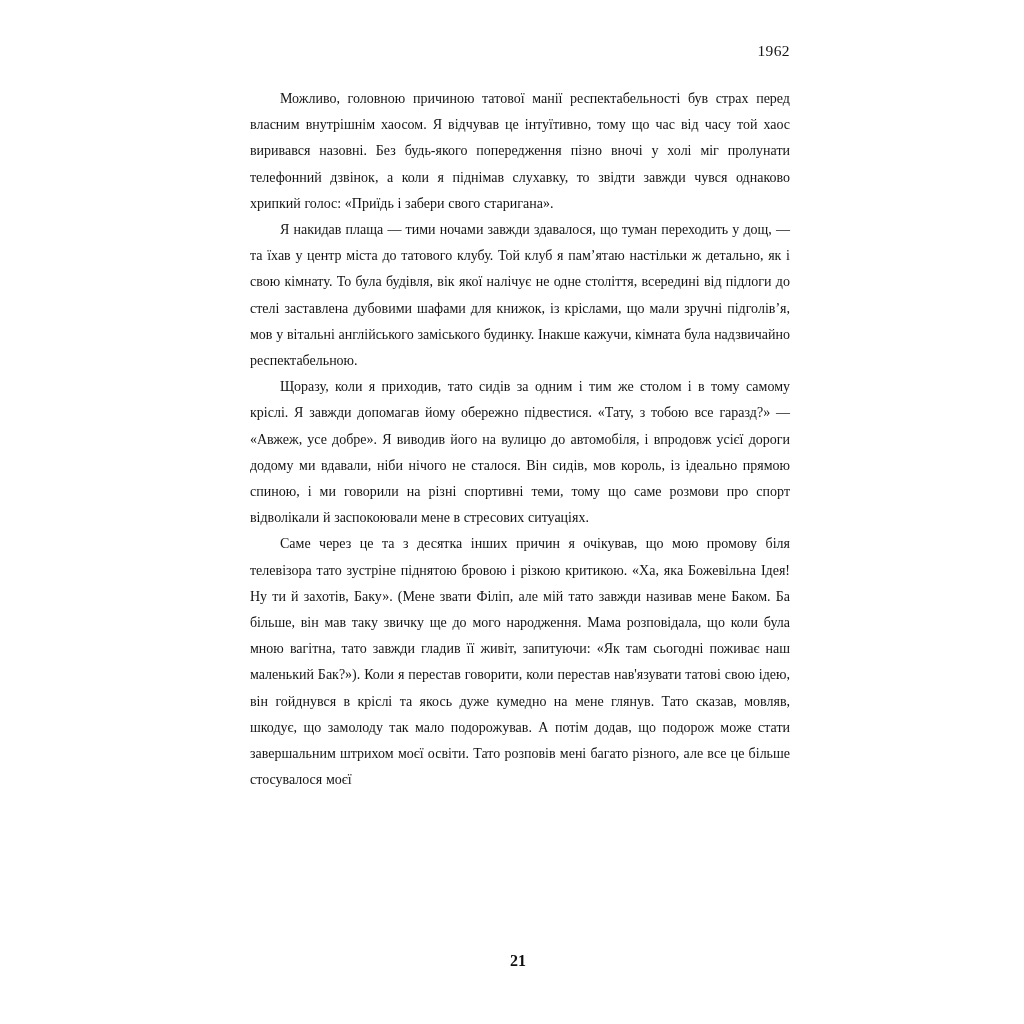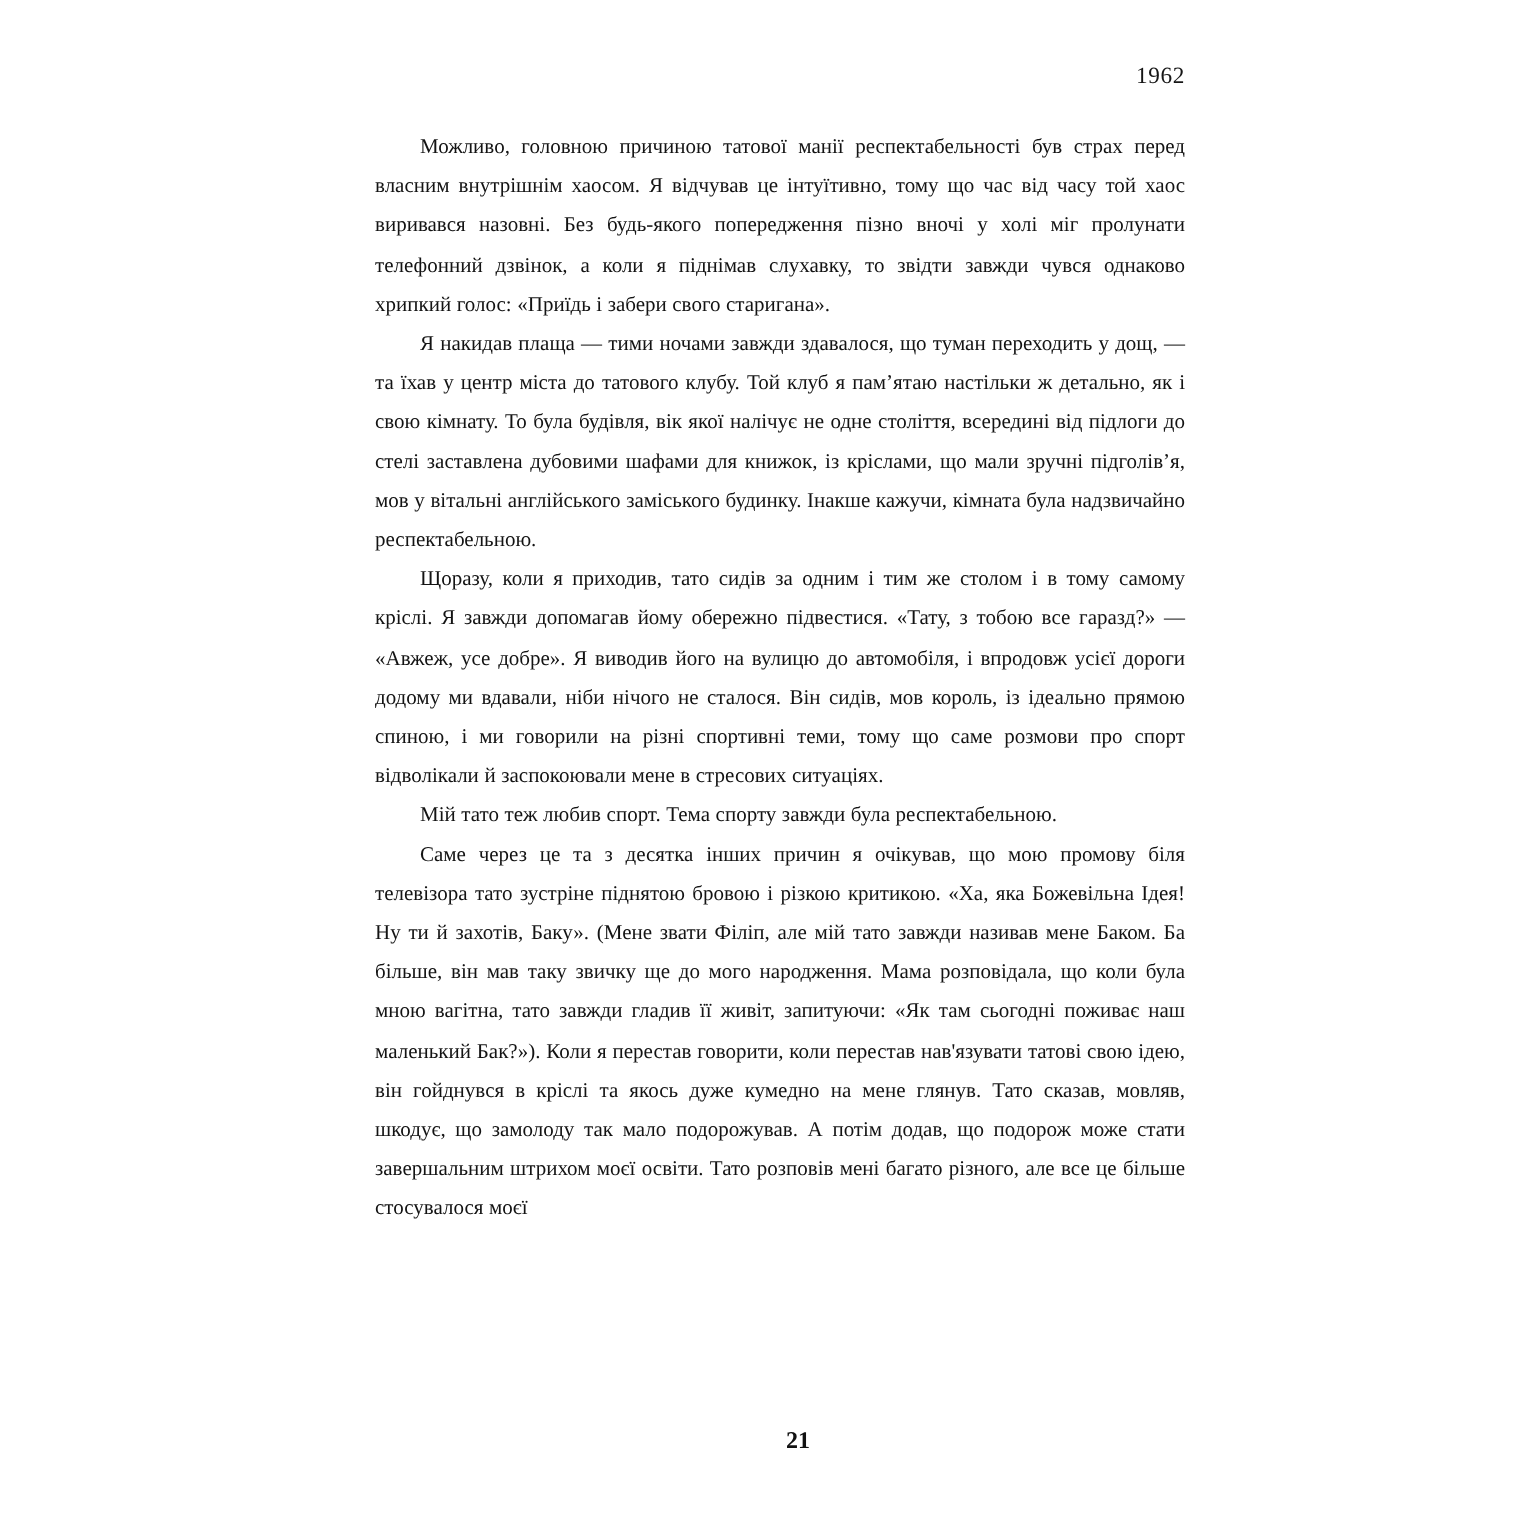--- a/index.html
+++ b/index.html
@@ -43,37 +43,36 @@
     text-indent: 30px;
     color: #131313;
     hyphens: manual;
     word-spacing: 0.2px;
   }
   .body-text p + p {
     margin-top: 0;
   }
   .folio {
     position: absolute;
-    left: 262px;
+    left: 248px;
     top: 952px;
     width: 540px;
     text-align: center;
     font-size: 16px;
     font-weight: bold;
     color: #111111;
   }
 </style>
 </head>
 <body>
 
 <div class="page">
   <div class="page-inner">
     <div class="running-head">1962</div>
     <div class="body-text">
       <p>Можливо, головною причиною татової манії респектабельності був страх перед власним внутрішнім хаосом. Я відчував це інтуїтивно, тому що час від часу той хаос виривався назовні. Без будь-якого попередження пізно вночі у холі міг пролунати телефонний дзвінок, а коли я піднімав слухавку, то звідти завжди чувся однаково хрипкий голос: «Приїдь і забери свого старигана».</p>
       <p>Я накидав плаща — тими ночами завжди здавалося, що туман переходить у дощ, — та їхав у центр міста до татового клубу. Той клуб я пам’ятаю настільки ж детально, як і свою кімнату. То була будівля, вік якої налічує не одне століття, всередині від підлоги до стелі заставлена дубовими шафами для книжок, із кріслами, що мали зручні підголів’я, мов у вітальні англійського заміського будинку. Інакше кажучи, кімната була надзвичайно респектабельною.</p>
       <p>Щоразу, коли я приходив, тато сидів за одним і тим же столом і в тому самому кріслі. Я завжди допомагав йому обережно підвестися. «Тату, з тобою все гаразд?» — «Авжеж, усе добре». Я виводив його на вулицю до автомобіля, і впродовж усієї дороги додому ми вдавали, ніби нічого не сталося. Він сидів, мов король, із ідеально прямою спиною, і ми говорили на різні спортивні теми, тому що саме розмови про спорт відволікали й заспокоювали мене в стресових ситуаціях.</p>
-      <p>Мій тато теж любив спорт. Тема спорту завжди була респектабельною.</p>
       <p>Саме через це та з десятка інших причин я очікував, що мою промову біля телевізора тато зустріне піднятою бровою і різкою критикою. «Ха, яка Божевільна Ідея! Ну ти й захотів, Баку». (Мене звати Філіп, але мій тато завжди називав мене Баком. Ба більше, він мав таку звичку ще до мого народження. Мама розповідала, що коли була мною вагітна, тато завжди гладив її живіт, запитуючи: «Як там сьогодні поживає наш маленький Бак?»). Коли я перестав говорити, коли перестав нав'язувати татові свою ідею, він гойднувся в кріслі та якось дуже кумедно на мене глянув. Тато сказав, мовляв, шкодує, що замолоду так мало подорожував. А потім додав, що подорож може стати завершальним штрихом моєї освіти. Тато розповів мені багато різного, але все це більше стосувалося моєї</p>
     </div>
   </div>
   <div class="folio">21</div>
 </div>
 
 </body></html>

